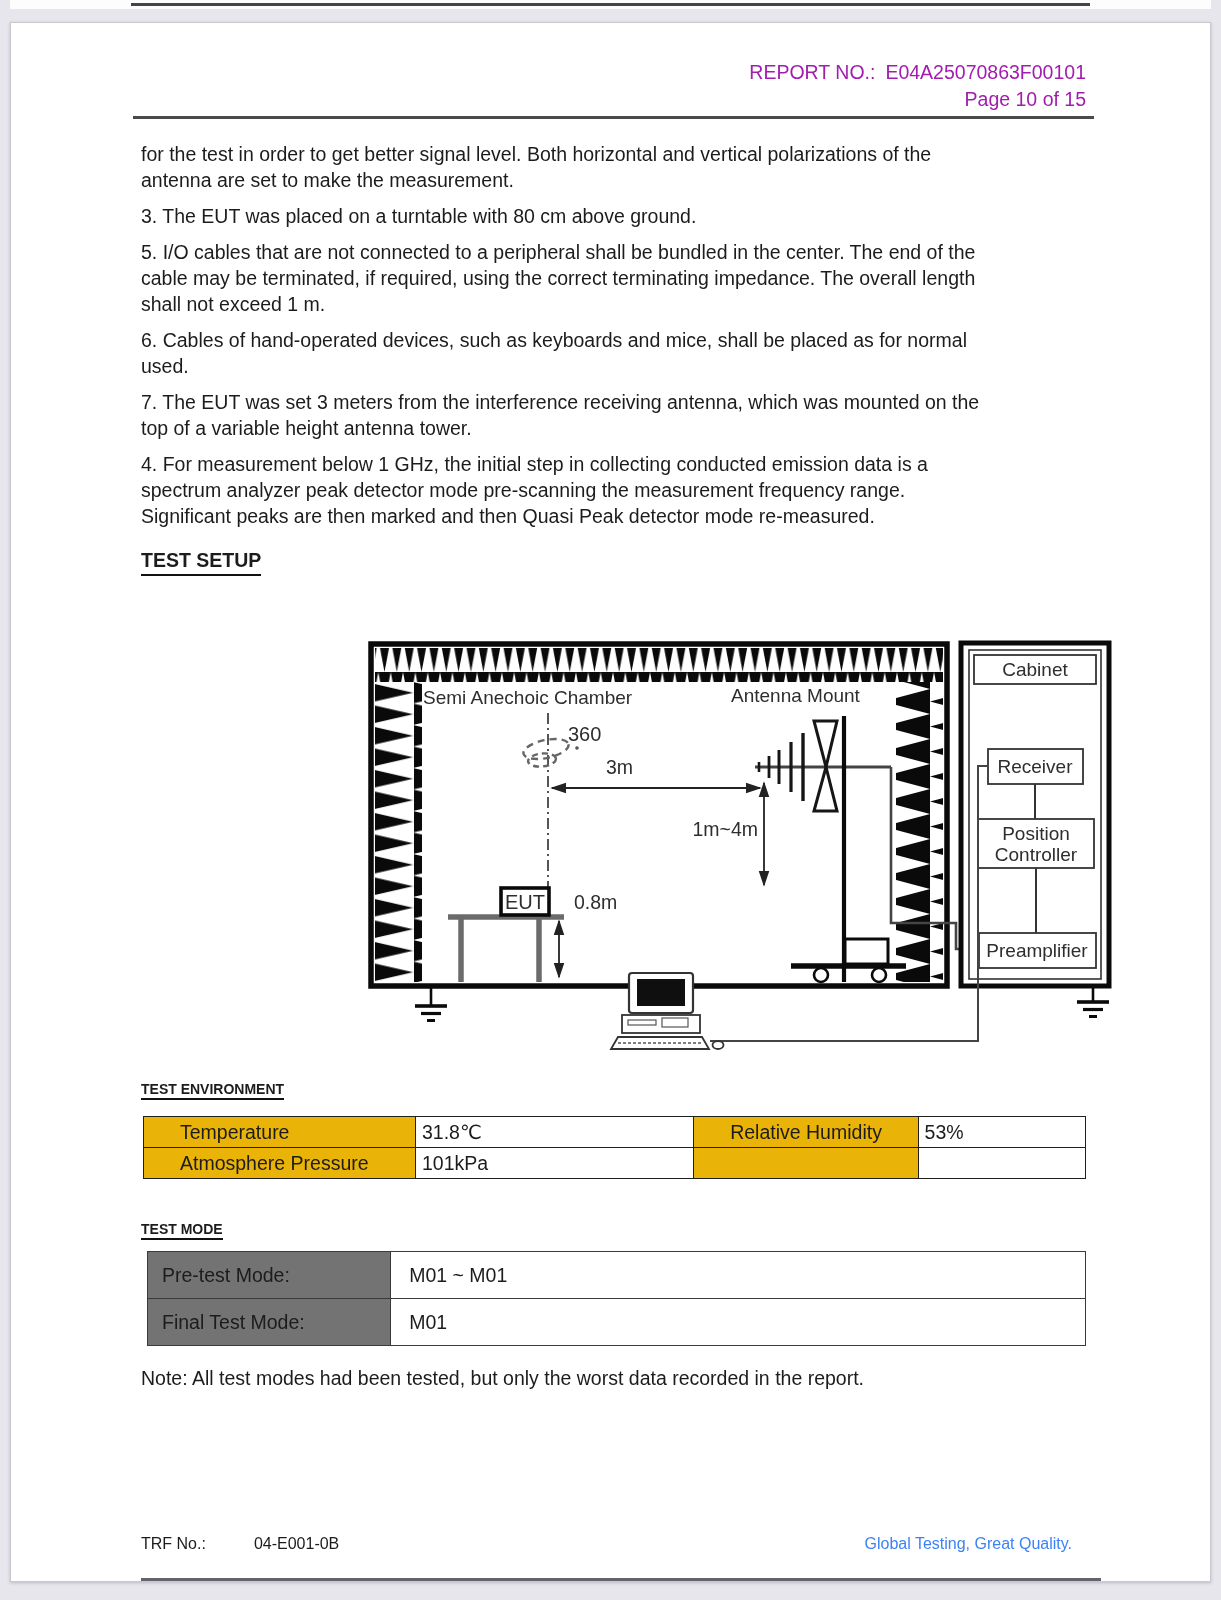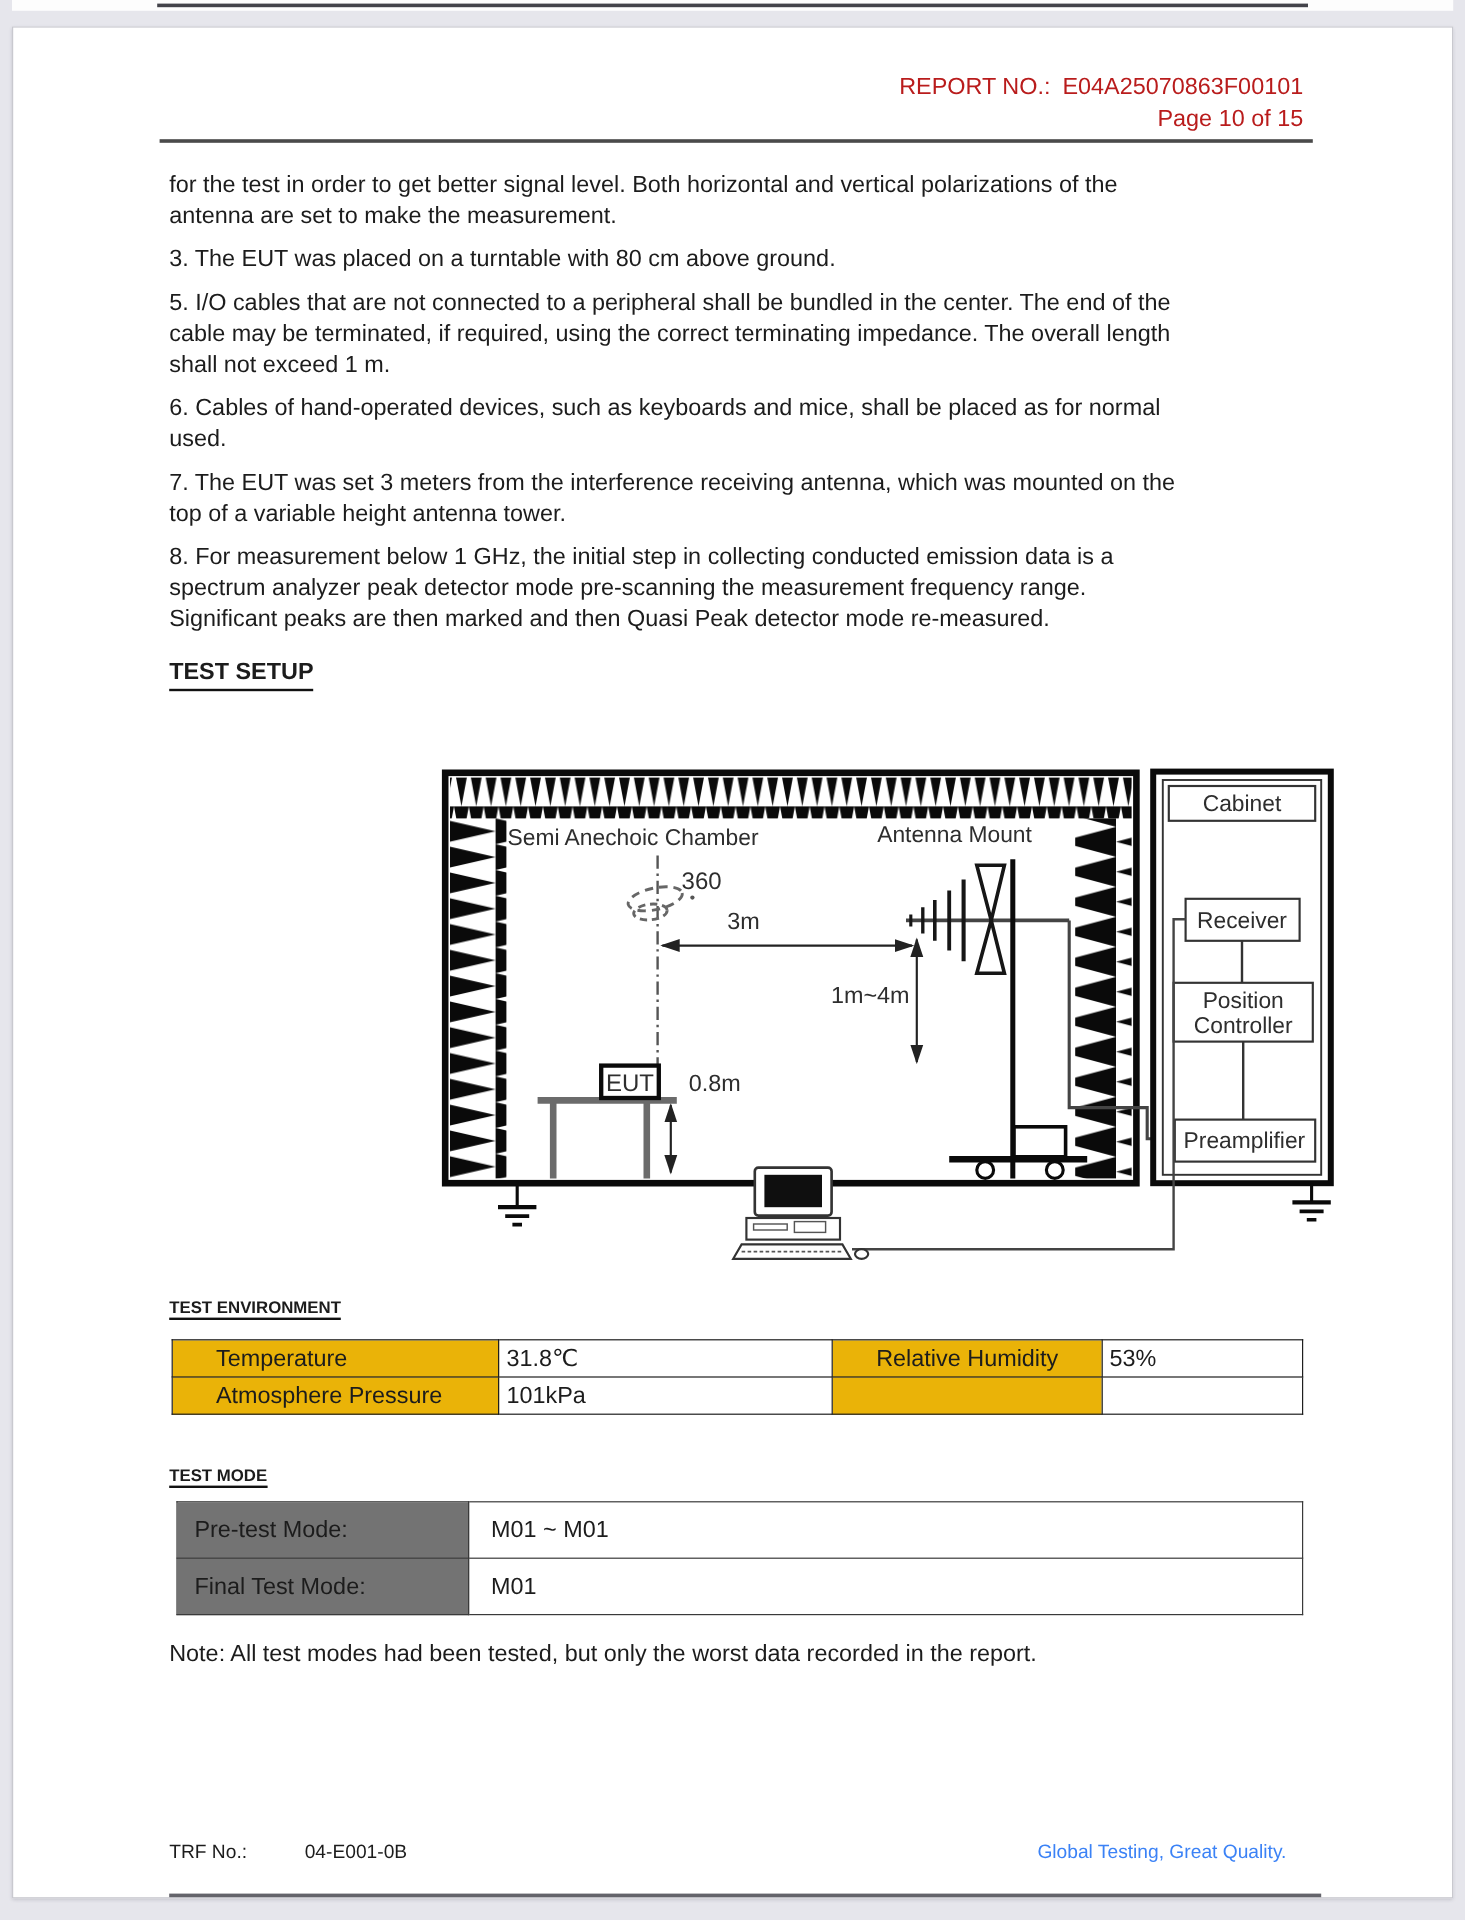--- a/index.html
+++ b/index.html
@@ -10,21 +10,21 @@
     color:#1c1c1c;
   }
   .prev-page{position:absolute;top:0;left:10px;width:1201px;height:9px;background:#fdfdfd;}
   .prev-rule{position:absolute;top:3px;left:121px;width:959px;height:3px;background:#43434a;}
   .page{
     position:absolute;top:22px;left:10px;width:1201px;height:1560px;background:#ffffff;
     border:1px solid #c9c9cf;box-sizing:border-box;
     box-shadow:0 1px 3px rgba(60,60,80,.25);
   }
   .content{position:absolute;left:130px;top:0;width:945px;}
-  .hdr{position:absolute;top:36px;left:0;width:945px;text-align:right;font-size:19.5px;line-height:27px;color:#b91c1c;}
+  .hdr{position:absolute;top:36px;left:0;width:945px;text-align:right;font-size:19.5px;line-height:27px;color:#a21caf;}
   .hdr .lbl{margin-right:10px;}
   .hdr-rule{position:absolute;top:93px;left:-8px;width:961px;height:2.5px;background:#4a4a4a;}
   .body-text{position:absolute;top:118px;left:0;width:945px;font-size:19.5px;line-height:26px;}
   .body-text p{margin:0 0 10px 0;white-space:pre-line;}
   .sec-h{font-weight:bold;font-size:19.5px;display:inline-block;border-bottom:2.4px solid #111;padding-bottom:1px;margin-top:8px;}
   .sec-h2{position:absolute;left:0;font-weight:bold;font-size:14px;}
   .sec-h2 span{display:inline-block;border-bottom:2.4px solid #111;padding-bottom:1px;}
   .diagram{position:absolute;top:616px;left:225px;width:750px;height:420px;}
   table{border-collapse:collapse;}
   .env-table{position:absolute;top:1093px;left:2px;}
@@ -61,21 +61,21 @@
       <p>for the test in order to get better signal level. Both horizontal and vertical polarizations of the
 antenna are set to make the measurement.</p>
       <p>3. The EUT was placed on a turntable with 80 cm above ground.</p>
       <p>5. I/O cables that are not connected to a peripheral shall be bundled in the center. The end of the
 cable may be terminated, if required, using the correct terminating impedance. The overall length
 shall not exceed 1 m.</p>
       <p>6. Cables of hand-operated devices, such as keyboards and mice, shall be placed as for normal
 used.</p>
       <p>7. The EUT was set 3 meters from the interference receiving antenna, which was mounted on the
 top of a variable height antenna tower.</p>
-      <p>8. For measurement below 1 GHz, the initial step in collecting conducted emission data is a
+      <p>4. For measurement below 1 GHz, the initial step in collecting conducted emission data is a
 spectrum analyzer peak detector mode pre-scanning the measurement frequency range.
 Significant peaks are then marked and then Quasi Peak detector mode re-measured.</p>
       <div><span class="sec-h">TEST SETUP</span></div>
     </div>
 
     <svg class="diagram" viewBox="0 0 750 420" width="750" height="420">
       <defs>
         <pattern id="teethDown" width="12.35" height="33" patternUnits="userSpaceOnUse">
           <polygon points="0,0 12.35,0 6.17,33" fill="#0a0a0a"></polygon>
         </pattern>

